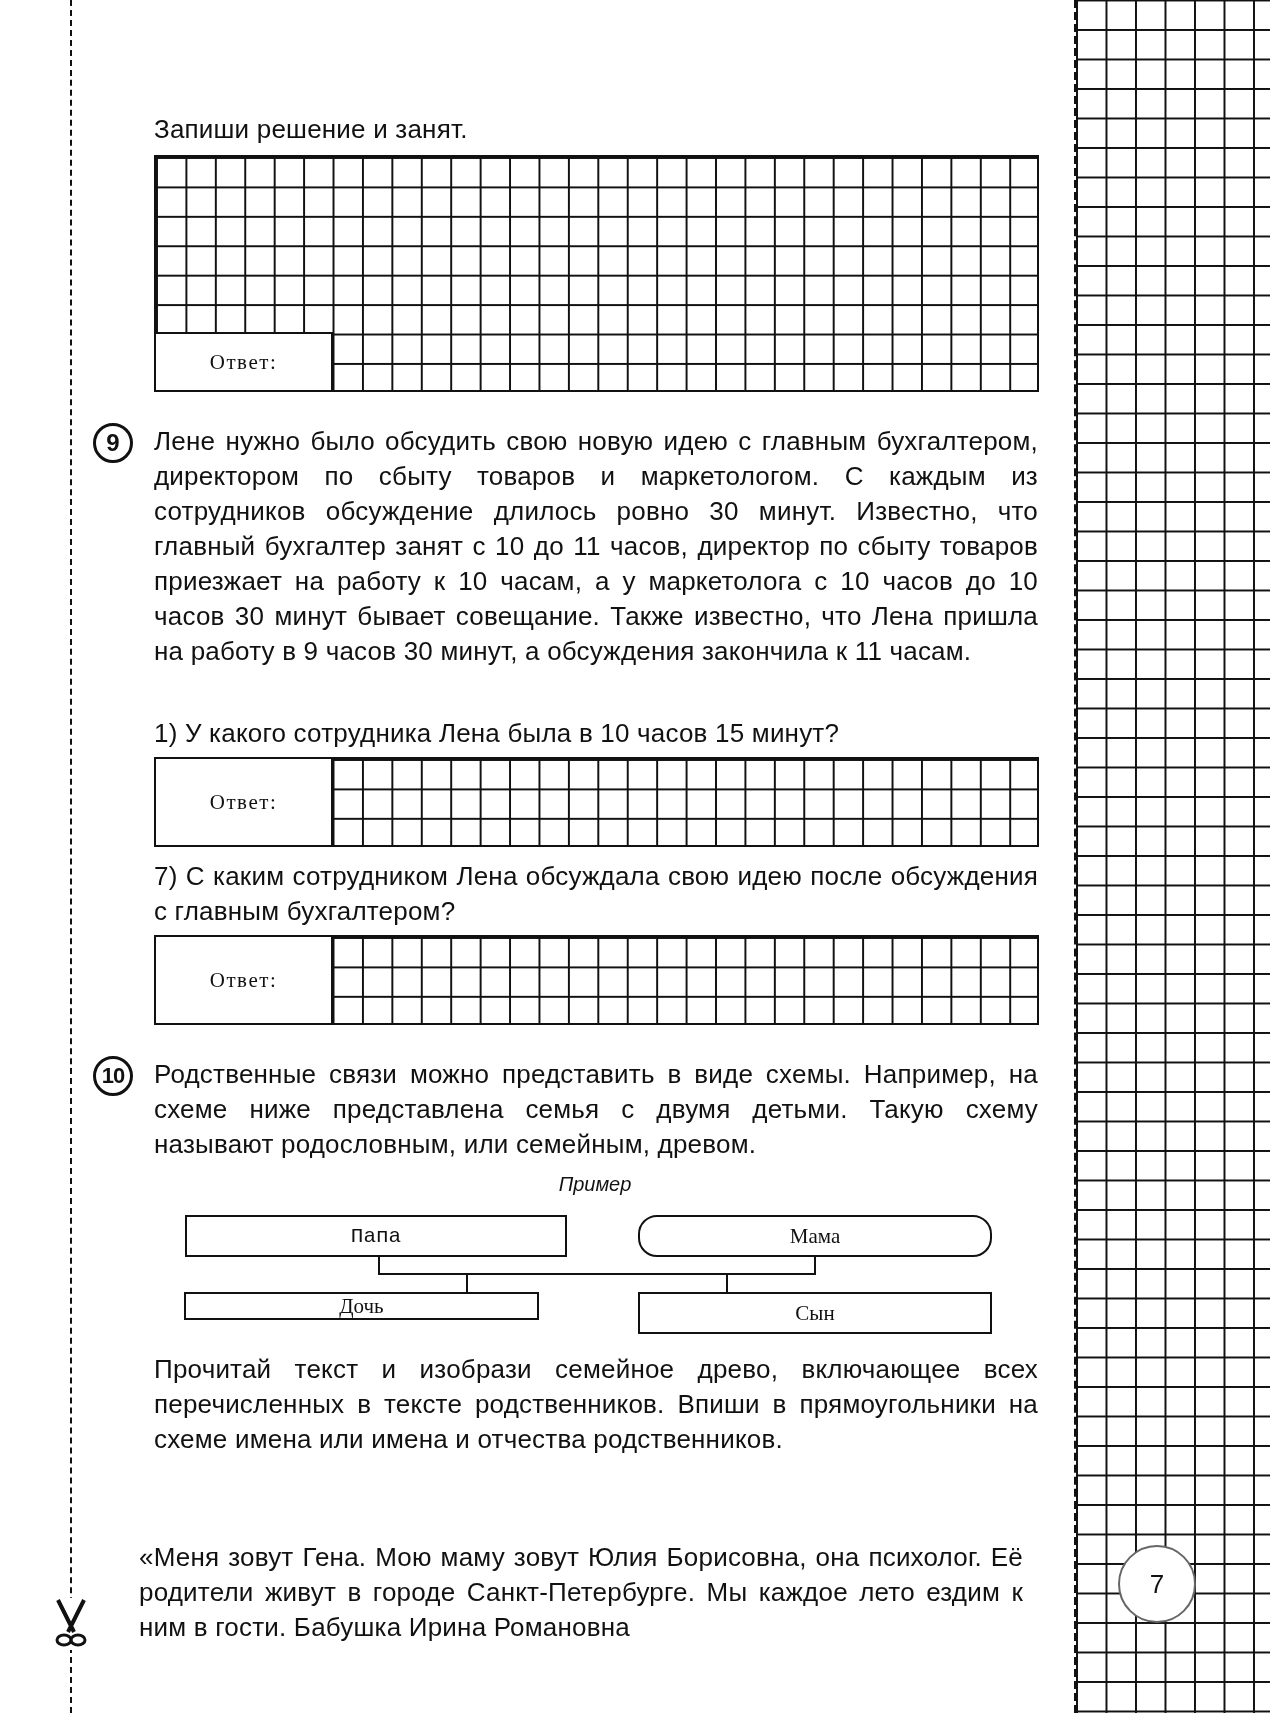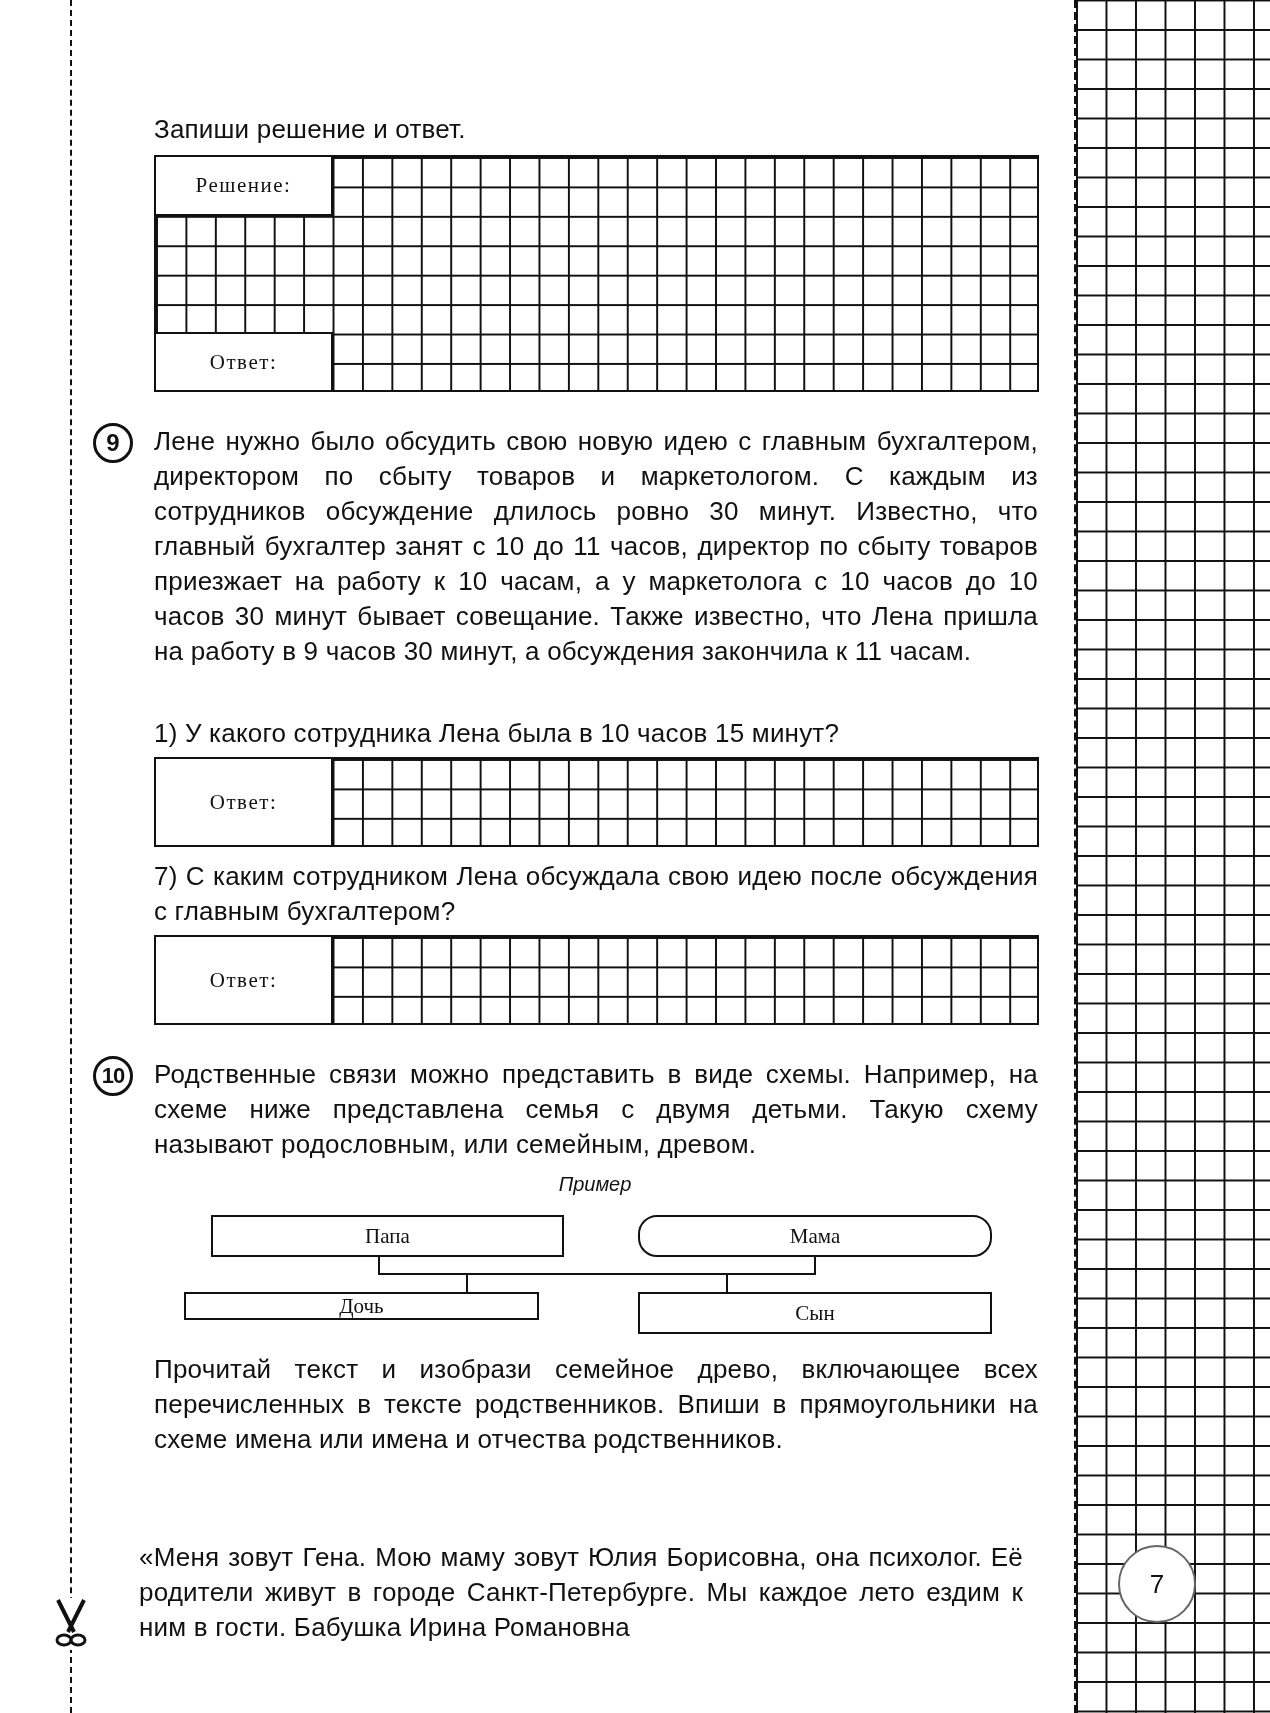--- a/index.html
+++ b/index.html
@@ -48,24 +48,23 @@
     <path d="M4 2 L20 34 M30 2 L14 34" stroke="#111" stroke-width="4" fill="none"></path>
     <ellipse cx="10" cy="42" rx="7" ry="5" stroke="#111" stroke-width="3" fill="none"></ellipse>
     <ellipse cx="24" cy="42" rx="7" ry="5" stroke="#111" stroke-width="3" fill="none"></ellipse>
   </svg>
 </div>
 
 <div class="right-panel"></div>
 <div class="right-dash"></div>
 <div class="page-circle">7</div>
 
-<div class="abs text" style="left:154px;top:112px;">Запиши решение и ответ.</div>
+<div class="abs text" style="left:154px;top:112px;">Запиши решение и занят.</div>
 
 <div class="grid" style="left:154px;top:155px;width:885px;height:237px;">
-  <div class="label-cell" style="left:0;top:0;width:177px;height:59px;">Решение:</div>
   <div class="label-cell bottom" style="left:0;top:175px;width:177px;height:58px;">Ответ:</div>
 </div>
 
 <div class="num-circle" style="left:93px;top:423px;">9</div>
 <div class="abs text" style="left:154px;top:424px;width:884px;">Лене нужно было обсудить свою новую идею с главным бухгалтером, директором по сбыту товаров и маркетологом. С каждым из сотрудников обсуждение длилось ровно 30 минут. Известно, что главный бухгалтер занят с 10 до 11 часов, директор по сбыту товаров приезжает на работу к 10 часам, а у маркетолога с 10 часов до 10 часов 30 минут бывает совещание. Также известно, что Лена пришла на работу в 9 часов 30 минут, а обсуждения закончила к 11 часам.</div>
 
 <div class="abs text" style="left:154px;top:716px;width:884px;">1) У какого сотрудника Лена была в 10 часов 15 минут?</div>
 <div class="grid" style="left:154px;top:757px;width:885px;height:90px;">
   <div class="label-cell" style="left:0;top:0;width:177px;height:86px;border-bottom:none;">Ответ:</div>
 </div>
@@ -73,21 +72,21 @@
 <div class="abs text" style="left:154px;top:859px;width:884px;">7) С каким сотрудником Лена обсуждала свою идею после обсуждения с главным бухгалтером?</div>
 <div class="grid" style="left:154px;top:935px;width:885px;height:90px;">
   <div class="label-cell" style="left:0;top:0;width:177px;height:86px;border-bottom:none;">Ответ:</div>
 </div>
 
 <div class="num-circle" style="left:93px;top:1056px;font-size:22px;letter-spacing:-1px;">10</div>
 <div class="abs text" style="left:154px;top:1057px;width:884px;">Родственные связи можно представить в виде схемы. Например, на схеме ниже представлена семья с двумя детьми. Такую схему называют родословным, или семейным, древом.</div>
 
 <div class="abs" style="left:500px;top:1173px;width:190px;text-align:center;font-size:20px;font-style:italic;">Пример</div>
 
-<div class="box" style="left:211px;top:1215px;width:353px;height:42px;">Папа</div>
+<div class="box" style="left:185px;top:1215px;width:382px;height:42px;font-family:Liberation Mono, monospace;">Папа</div>
 <div class="box" style="left:638px;top:1215px;width:354px;height:42px;border-radius:19px;">Мама</div>
 <div class="line" style="left:378px;top:1257px;width:2px;height:17px;"></div>
 <div class="line" style="left:814px;top:1257px;width:2px;height:17px;"></div>
 <div class="line" style="left:378px;top:1273px;width:438px;height:2px;"></div>
 <div class="line" style="left:466px;top:1274px;width:2px;height:19px;"></div>
 <div class="line" style="left:726px;top:1274px;width:2px;height:19px;"></div>
 <div class="box" style="left:184px;top:1292px;width:355px;height:28px;">Дочь</div>
 <div class="box" style="left:638px;top:1292px;width:354px;height:42px;">Сын</div>
 
 <div class="abs text" style="left:154px;top:1352px;width:884px;text-align-last:left;">Прочитай текст и изобрази семейное древо, включающее всех перечисленных в тексте родственников. Впиши в прямоугольники на схеме имена или имена и отчества родственников.</div>

